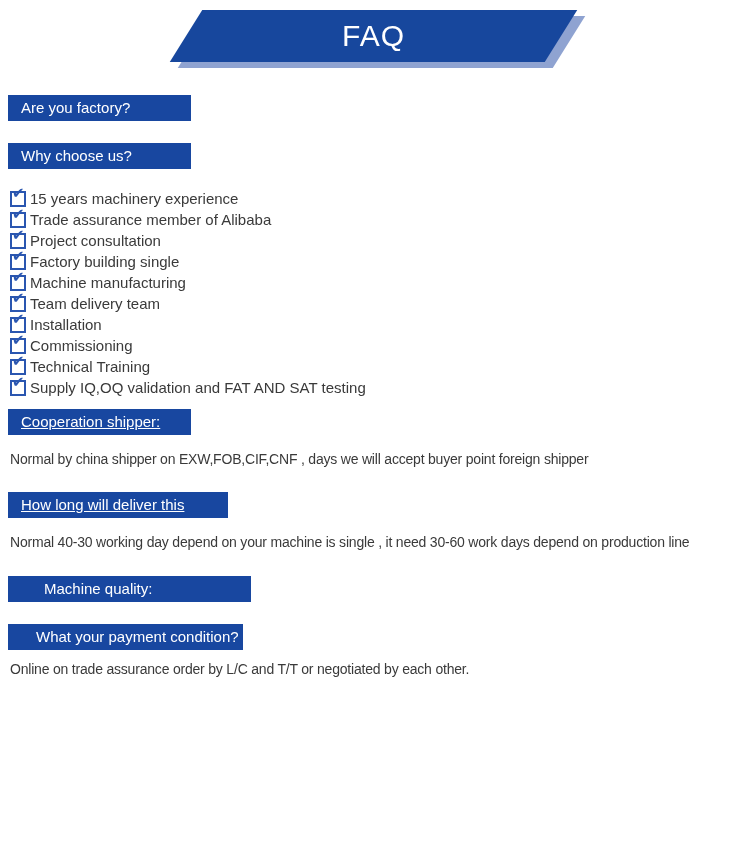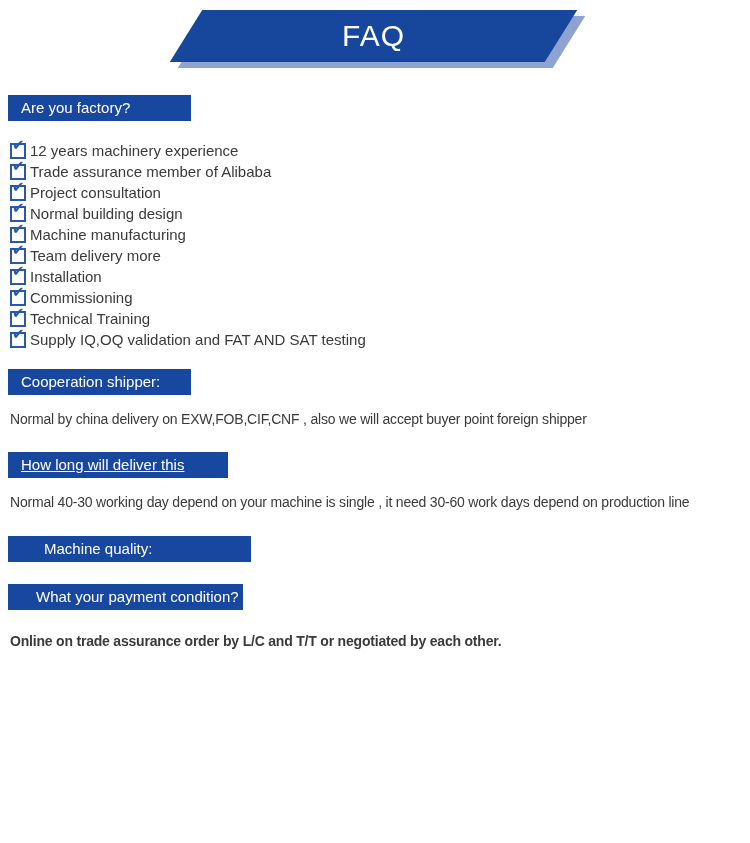--- a/index.html
+++ b/index.html
@@ -23,31 +23,31 @@
 
   
   .qbar {
     height:26px; line-height:26px; background:#1847A0; color:#ffffff;
     font-size:15px; padding-left:13px; margin-left:8px;
   }
   .w1 { width:170px; }
   .w2 { width:207px; }
   .mt-q1 { margin-top:15px; }
   .mt-q2 { margin-top:22px; }
-  .mt-q3 { margin-top:19px; }
+  .mt-q3 { margin-top:11px;text-decoration:underline; }
   .mt-q4 { margin-top:22px;text-decoration:underline; }
   .mt-q5 { margin-top:23px;padding-left:36px; }
   .mt-q6 { margin-top:22px;padding-left:28px; }
 
   
   .body-p {
     margin:13px 8px 0 10px; color:#3A3A3A; font-size:14px; line-height:22px;
     letter-spacing:-0.2px;
   }
-  .mt-p6 { margin-top:20px;font-weight:bold; }
+  .mt-p6 { margin-top:8px; }
 
   
   .checklist { list-style:none; margin:19px 0 0 0; padding:0; }
   .check-item {
     display:flex; align-items:center; height:21px; padding-left:10px;
     color:#3A3A3A; font-size:15px;
   }
   .cb {
     position:relative; display:inline-block; width:12px; height:12px;
     border:2px solid #2A56B0; margin-right:4px; flex:0 0 auto;
@@ -67,56 +67,59 @@
     <div class="banner-shadow"></div>
     <div class="banner-main">
       <span class="banner-text">FAQ</span>
     </div>
   </div>
 
   <div class="qbar w1 mt-q1">
     <span>Are you factory?</span>
   </div>
 
+  <div class="qbar w1 mt-q2">
+    <span>Why choose us?</span>
+  </div>
   <ul class="checklist">
     <li class="check-item">
       <span class="cb">
           <b class="tick">✔</b>
         </span>
-      <span>12 years machinery experience</span>
+      <span>15 years machinery experience</span>
     </li>
     <li class="check-item">
       <span class="cb">
           <b class="tick">✔</b>
         </span>
       <span>Trade assurance member of Alibaba</span>
     </li>
     <li class="check-item">
       <span class="cb">
           <b class="tick">✔</b>
         </span>
       <span>Project consultation</span>
     </li>
     <li class="check-item">
       <span class="cb">
           <b class="tick">✔</b>
         </span>
-      <span>Normal building design</span>
+      <span>Factory building single</span>
     </li>
     <li class="check-item">
       <span class="cb">
           <b class="tick">✔</b>
         </span>
       <span>Machine manufacturing</span>
     </li>
     <li class="check-item">
       <span class="cb">
           <b class="tick">✔</b>
         </span>
-      <span>Team delivery more</span>
+      <span>Team delivery team</span>
     </li>
     <li class="check-item">
       <span class="cb">
           <b class="tick">✔</b>
         </span>
       <span>Installation</span>
     </li>
     <li class="check-item">
       <span class="cb">
           <b class="tick">✔</b>
@@ -133,21 +136,21 @@
       <span class="cb">
           <b class="tick">✔</b>
         </span>
       <span>Supply IQ,OQ validation and FAT AND SAT testing</span>
     </li>
   </ul>
 
   <div class="qbar w1 mt-q3">
     <span>Cooperation shipper:</span>
   </div>
-  <p class="body-p">Normal by china delivery on EXW,FOB,CIF,CNF , also we will accept buyer point foreign shipper</p>
+  <p class="body-p">Normal by china shipper on EXW,FOB,CIF,CNF , days we will accept buyer point foreign shipper</p>
 
   <div class="qbar w2 mt-q4">
     <span>How long will deliver this goods?</span>
   </div>
   <p class="body-p">Normal 40-30 working day depend on your machine is single , it need 30-60 work days depend on production line</p>
 
   <div class="qbar w2 mt-q5">
     <span>Machine quality:</span>
   </div>
 

